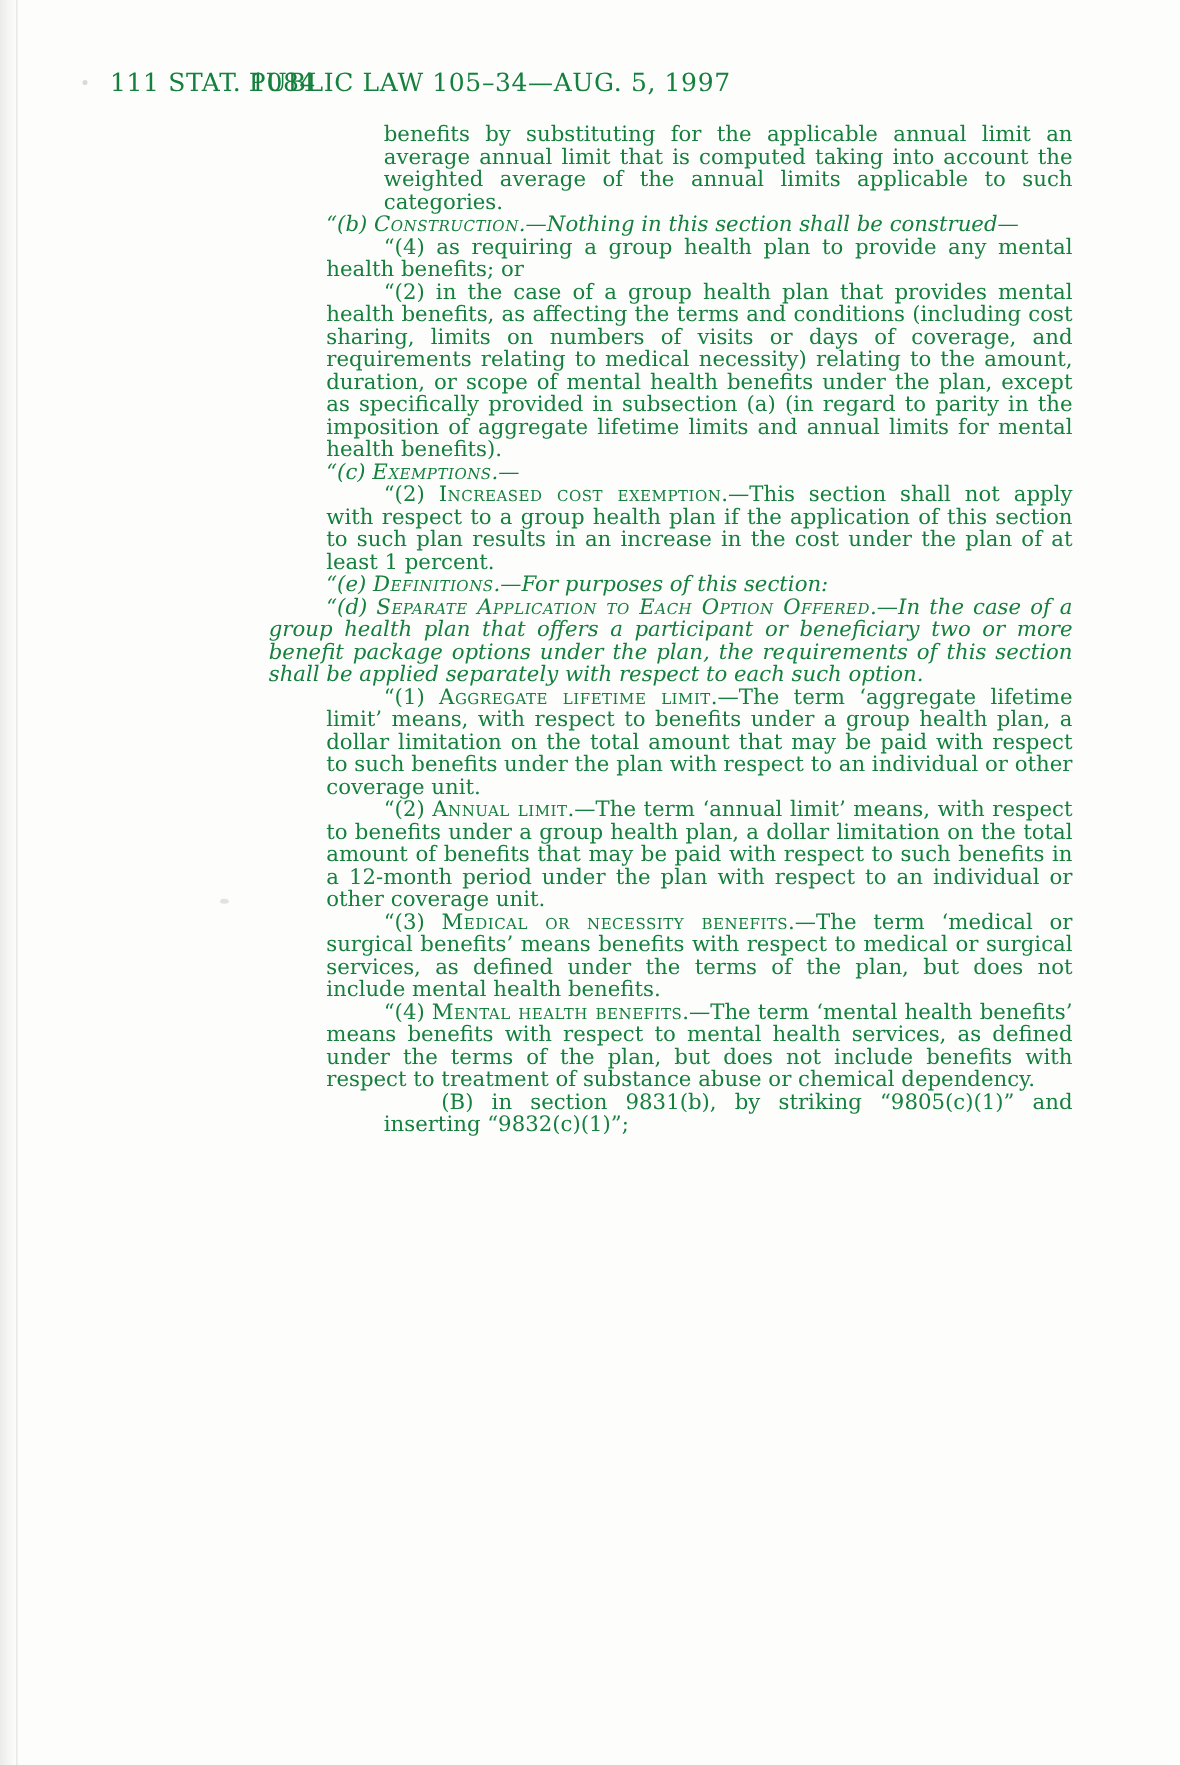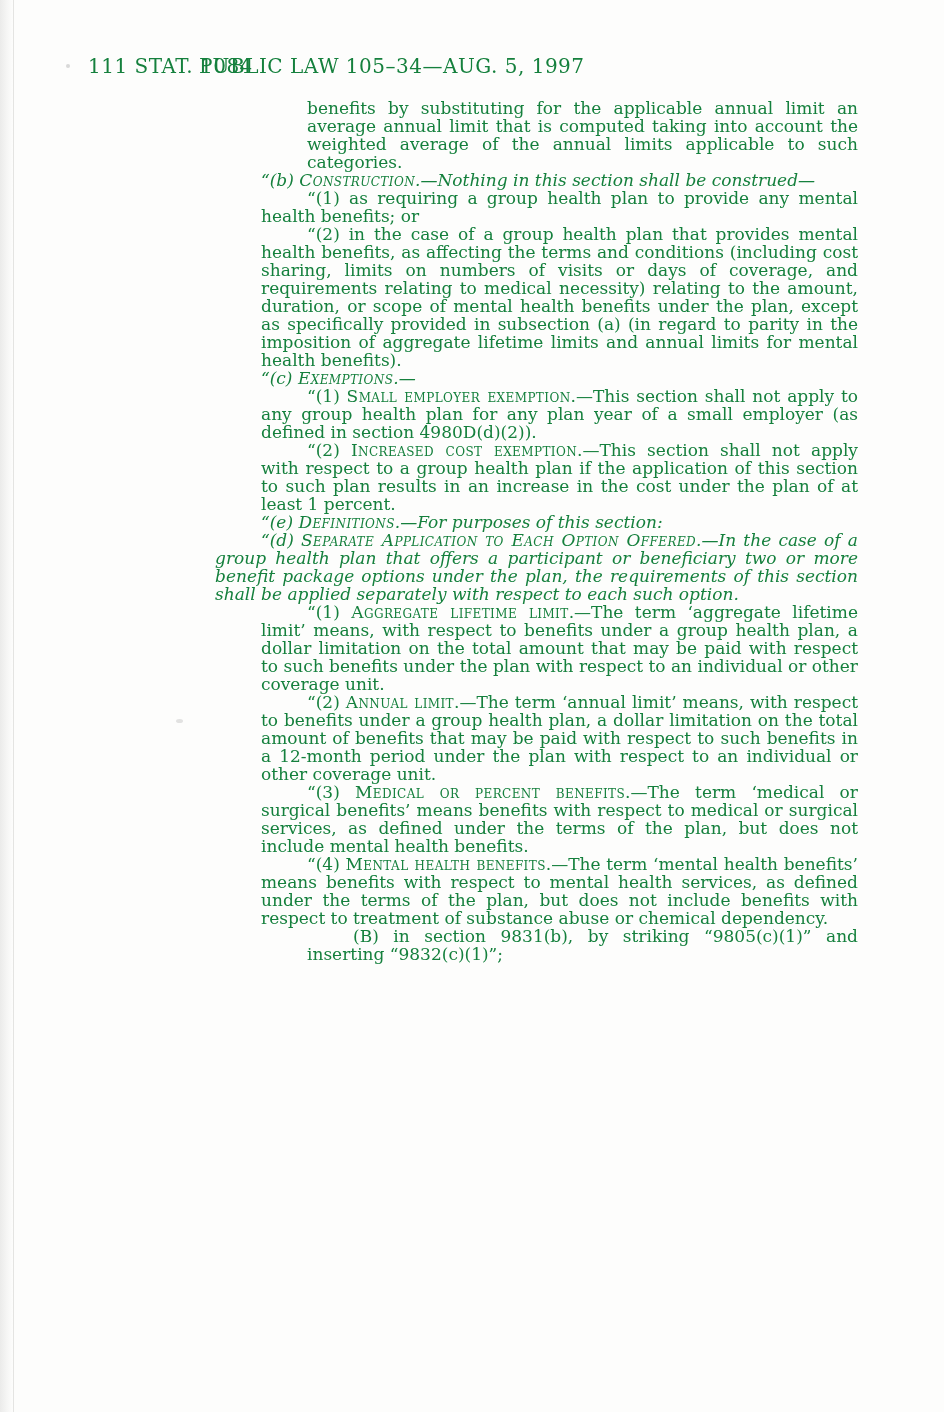--- a/index.html
+++ b/index.html
@@ -82,29 +82,28 @@
   <div class="page-edge"></div>
 
   <div class="header-row">
     <span class="stat-number">111 STAT. 1084</span>
     <span class="law-title">PUBLIC LAW 105–34—AUG. 5, 1997</span>
   </div>
 
   <div class="statute-body">
       <p class="para ind2"><span>benefits by substituting for the applicable annual limit an average annual limit that is computed taking into account the weighted average of the annual limits applicable to such categories.</span></p>
       <p class="para ind0 fli"><span>“(b) </span><span class="sc">Construction</span><span>.—Nothing in this section shall be construed—</span></p>
-      <p class="para ind1 fli"><span>“(1) as requiring a group health plan to provide any mental health benefits; or</span></p>
+      <p class="para ind1 fli"><span>“(4) as requiring a group health plan to provide any mental health benefits; or</span></p>
       <p class="para ind1 fli"><span>“(2) in the case of a group health plan that provides mental health benefits, as affecting the terms and conditions (including cost sharing, limits on numbers of visits or days of coverage, and requirements relating to medical necessity) relating to the amount, duration, or scope of mental health benefits under the plan, except as specifically provided in subsection (a) (in regard to parity in the imposition of aggregate lifetime limits and annual limits for mental health benefits).</span></p>
       <p class="para ind0 fli"><span>“(c) </span><span class="sc">Exemptions</span><span>.—</span></p>
-      <p class="para ind1 fli"><span>“(1) </span><span class="sc">Small employer exemption</span><span>.—This section shall not apply to any group health plan for any plan year of a small employer (as defined in section 4980D(d)(2)).</span></p>
       <p class="para ind1 fli"><span>“(2) </span><span class="sc">Increased cost exemption</span><span>.—This section shall not apply with respect to a group health plan if the application of this section to such plan results in an increase in the cost under the plan of at least 1 percent.</span></p>
       <p class="para ind0 fli"><span>“(e) </span><span class="sc">Definitions</span><span>.—For purposes of this section:</span></p>
       <p class="para ind0 fli"><span>“(d) </span><span class="sc">Separate Application to Each Option Offered</span><span>.—In the case of a group health plan that offers a participant or beneficiary two or more benefit package options under the plan, the requirements of this section shall be applied separately with respect to each such option.</span></p>
       <p class="para ind1 fli"><span>“(1) </span><span class="sc">Aggregate lifetime limit</span><span>.—The term ‘aggregate lifetime limit’ means, with respect to benefits under a group health plan, a dollar limitation on the total amount that may be paid with respect to such benefits under the plan with respect to an individual or other coverage unit.</span></p>
       <p class="para ind1 fli"><span>“(2) </span><span class="sc">Annual limit</span><span>.—The term ‘annual limit’ means, with respect to benefits under a group health plan, a dollar limitation on the total amount of benefits that may be paid with respect to such benefits in a 12-month period under the plan with respect to an individual or other coverage unit.</span></p>
-      <p class="para ind1 fli"><span>“(3) </span><span class="sc">Medical or percent benefits</span><span>.—The term ‘medical or surgical benefits’ means benefits with respect to medical or surgical services, as defined under the terms of the plan, but does not include mental health benefits.</span></p>
+      <p class="para ind1 fli"><span>“(3) </span><span class="sc">Medical or necessity benefits</span><span>.—The term ‘medical or surgical benefits’ means benefits with respect to medical or surgical services, as defined under the terms of the plan, but does not include mental health benefits.</span></p>
       <p class="para ind1 fli"><span>“(4) </span><span class="sc">Mental health benefits</span><span>.—The term ‘mental health benefits’ means benefits with respect to mental health services, as defined under the terms of the plan, but does not include benefits with respect to treatment of substance abuse or chemical dependency.</span></p>
       <p class="para ind2 fli"><span>(B) in section 9831(b), by striking “9805(c)(1)” and inserting “9832(c)(1)”;</span></p>
     </div>
 
   <div class="speck speck-a"></div>
   <div class="speck speck-b"></div>
 </div>
 
 </body></html>

